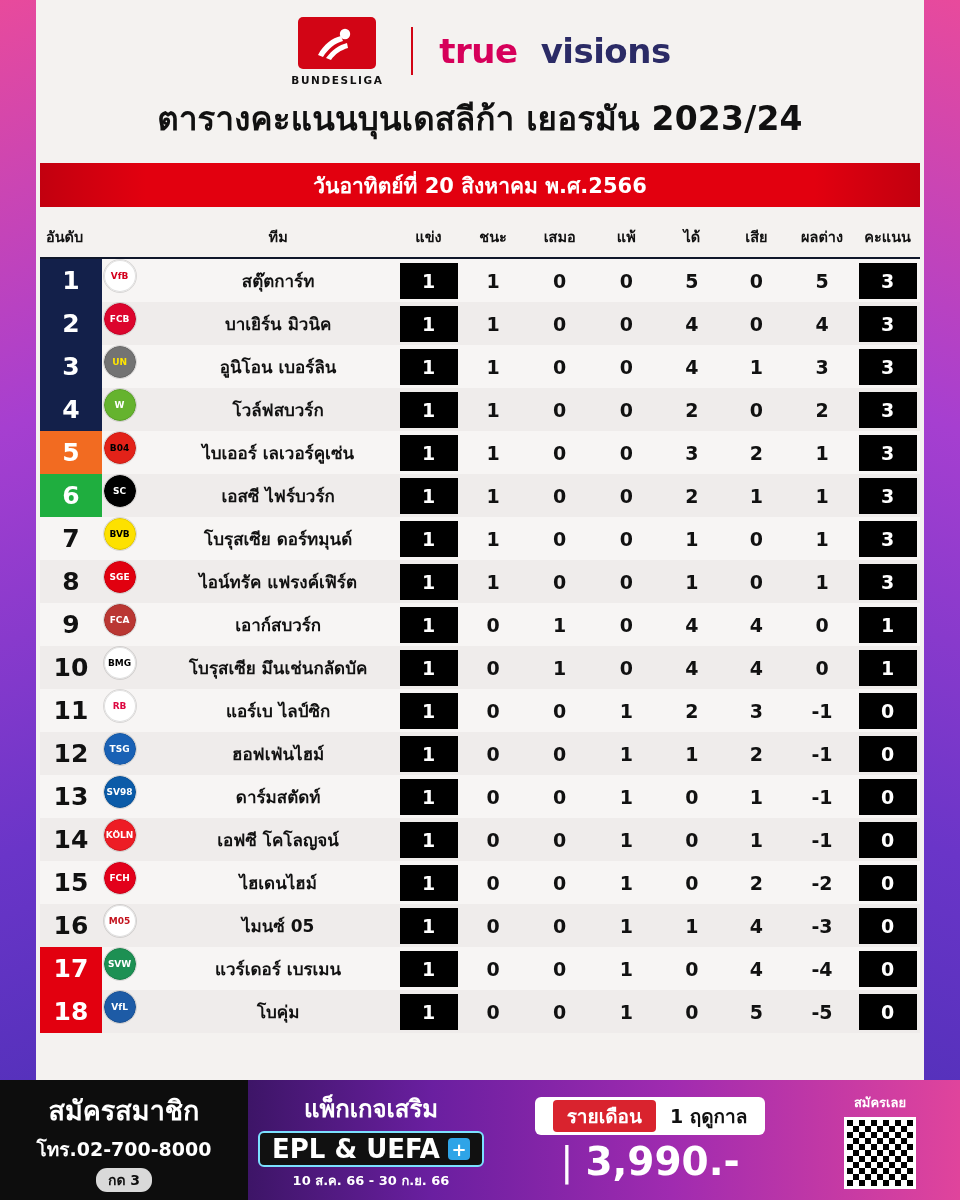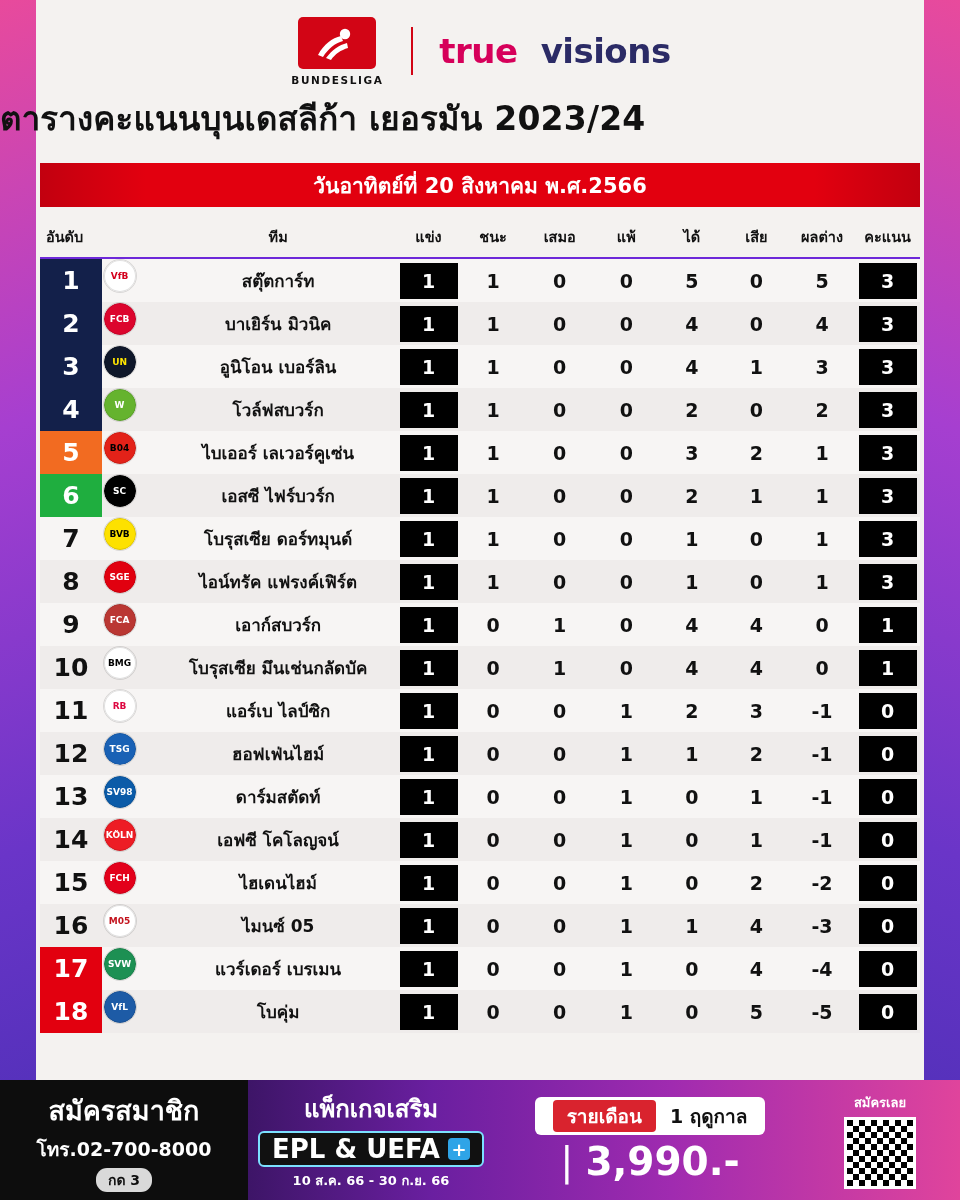--- a/index.html
+++ b/index.html
@@ -87,21 +87,21 @@
     letter-spacing: -0.5px;
     color: #1b1b4b;
     line-height: 1;
     display: flex; align-items: baseline; gap: 23px;
   }
   .tv-logo .true { color: #d6005a; font-weight: 700; }
   .tv-logo .visions { color: #2b2b66; font-weight: 700; }
 
   .main-title {
     position: relative; z-index: 3;
-    text-align: left;
+    text-align: center;
     font-size: 33px;
     font-weight: 700;
     color: #111;
     margin-top: 6px;
     letter-spacing: 0.2px;
   }
 
   .date-banner {
     position: relative; z-index: 3;
     margin: 18px 40px 0 40px;
@@ -121,21 +121,21 @@
   table {
     width: 100%;
     border-collapse: collapse;
     table-layout: fixed;
   }
   thead th {
     font-size: 14.5px;
     font-weight: 700;
     color: #111;
     padding: 10px 0 9px 0;
-    border-bottom: 2px solid #6d28d9;
+    border-bottom: 2px solid #0f172a;
     text-align: center;
   }
   th.rank-h { width: 62px; text-align: left; padding-left: 6px; }
   th.crest-h { width: 56px; }
   th.team-h { width: 236px; }
   th.p-h { width: 62px; }
   th.w-h, th.d-h, th.l-h { width: 66px; }
   th.gf-h, th.ga-h { width: 64px; }
   th.gd-h { width: 66px; }
   th.pts-h { width: 64px; }
@@ -382,21 +382,21 @@
             <td class="pts">
               <div class="chip pts-chip">3</div>
             </td>
           </tr>
           <tr>
             <td class="rank">
               <div class="rank-box dark">3</div>
             </td>
             <td class="crest">
               <div class="crest-cell">
-                <div class="crest" style="background: #0f172a; color: rgb(255, 229, 0);">UN</div>
+                <div class="crest" style="background: #737373; color: rgb(255, 229, 0);">UN</div>
               </div>
             </td>
             <td class="team">อูนิโอน เบอร์ลิน</td>
             <td class="played">
               <div class="chip">1</div>
             </td>
             <td class="num">1</td>
             <td class="num">0</td>
             <td class="num">0</td>
             <td class="num">4</td>

